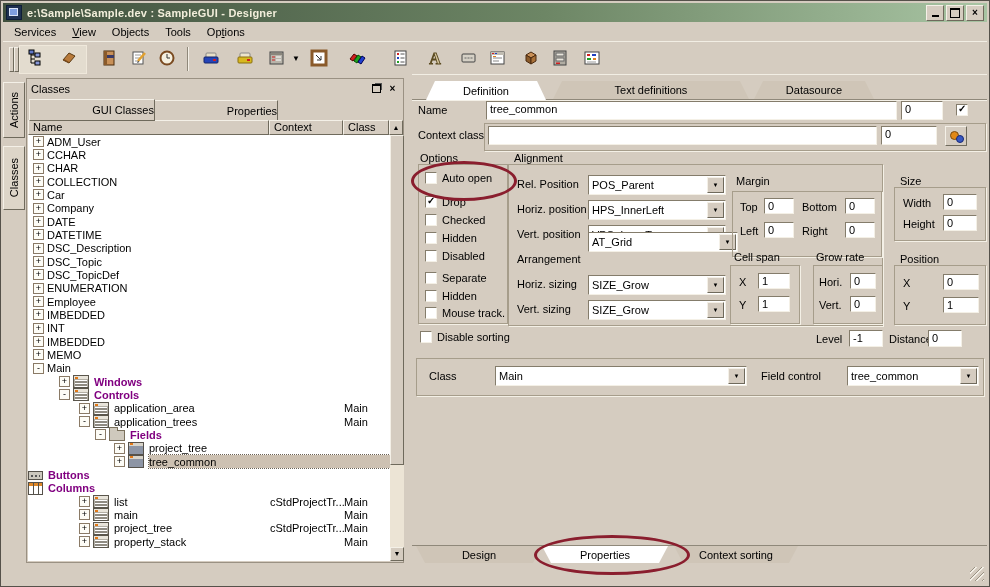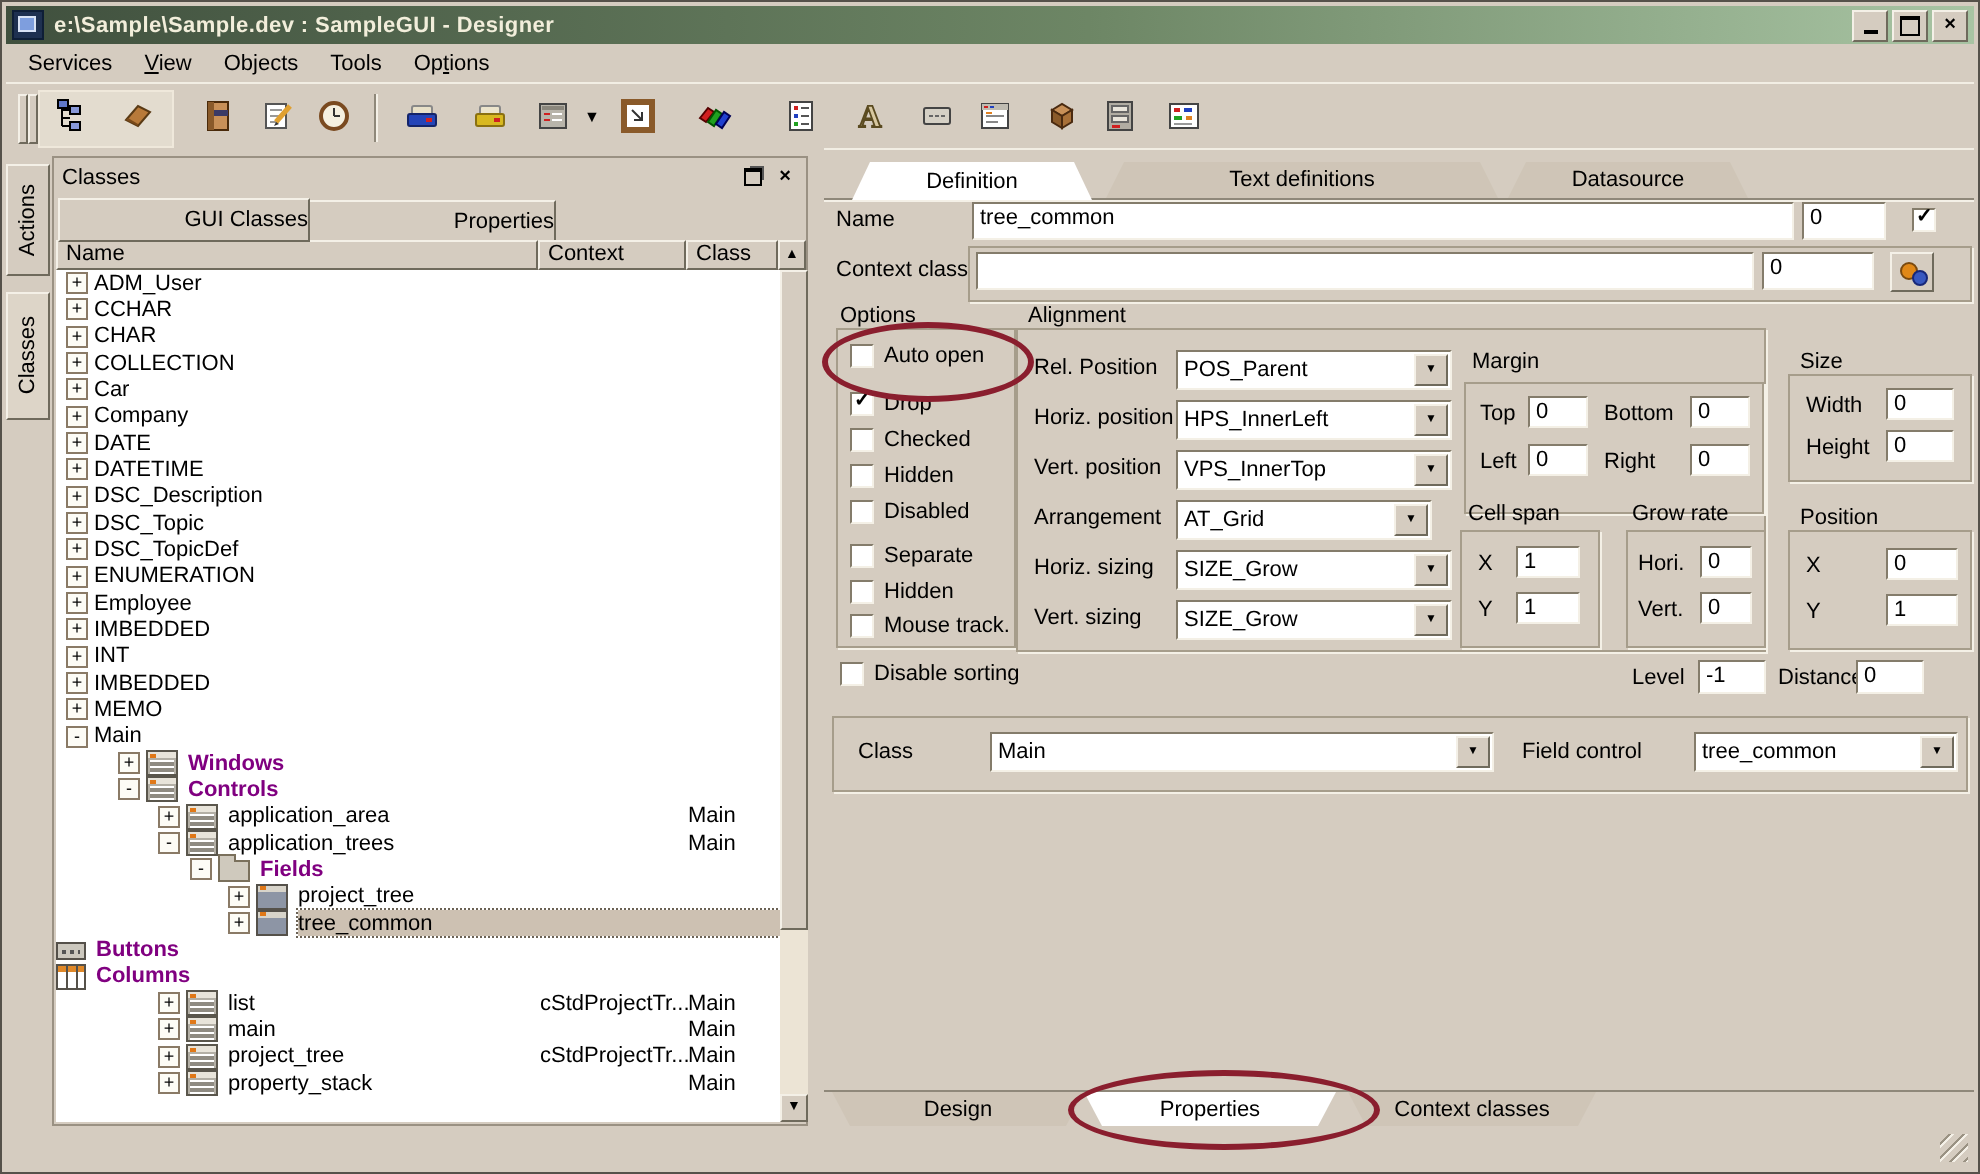--- a/index.html
+++ b/index.html
@@ -609,21 +609,21 @@
           </span>
         </div>
       <span class="lab" style="left:8px;top:63px">Vert. position</span>
       <div class="dd" style="left:79px;top:60px;width:138px;height:20px">
           <span>VPS_InnerTop</span>
           <span class="ddb">
             <span>▼</span>
           </span>
         </div>
       <span class="lab" style="left:8px;top:88px">Arrangement</span>
-      <div class="dd" style="left:79px;top:85px;width:128px;height:20px">
+      <div class="dd" style="left:79px;top:67px;width:150px;height:20px">
           <span>AT_Grid</span>
           <span class="ddb">
             <span>▼</span>
           </span>
         </div>
       <span class="lab" style="left:8px;top:113px">Horiz. sizing</span>
       <div class="dd" style="left:79px;top:110px;width:138px;height:20px">
           <span>SIZE_Grow</span>
           <span class="ddb">
             <span>▼</span>
@@ -711,21 +711,21 @@
     </div>
 
     <div class="btabline"></div>
     <div class="btab" style="left:4px;width:126px">
         <span>Design</span>
       </div>
     <div class="btab on" style="left:130px;width:126px">
         <span>Properties</span>
       </div>
     <div class="btab" style="left:262px;width:124px">
-        <span>Context classes</span>
+        <span>Context sorting</span>
       </div>
 
     <div class="gripcorner"></div>
   </div>
 
   <div class="ellipse" style="left:410px;top:160px;width:100px;height:34px"></div>
   <div class="ellipse" style="left:533px;top:534px;width:150px;height:34px"></div>
 </div>
 
 </body></html>

